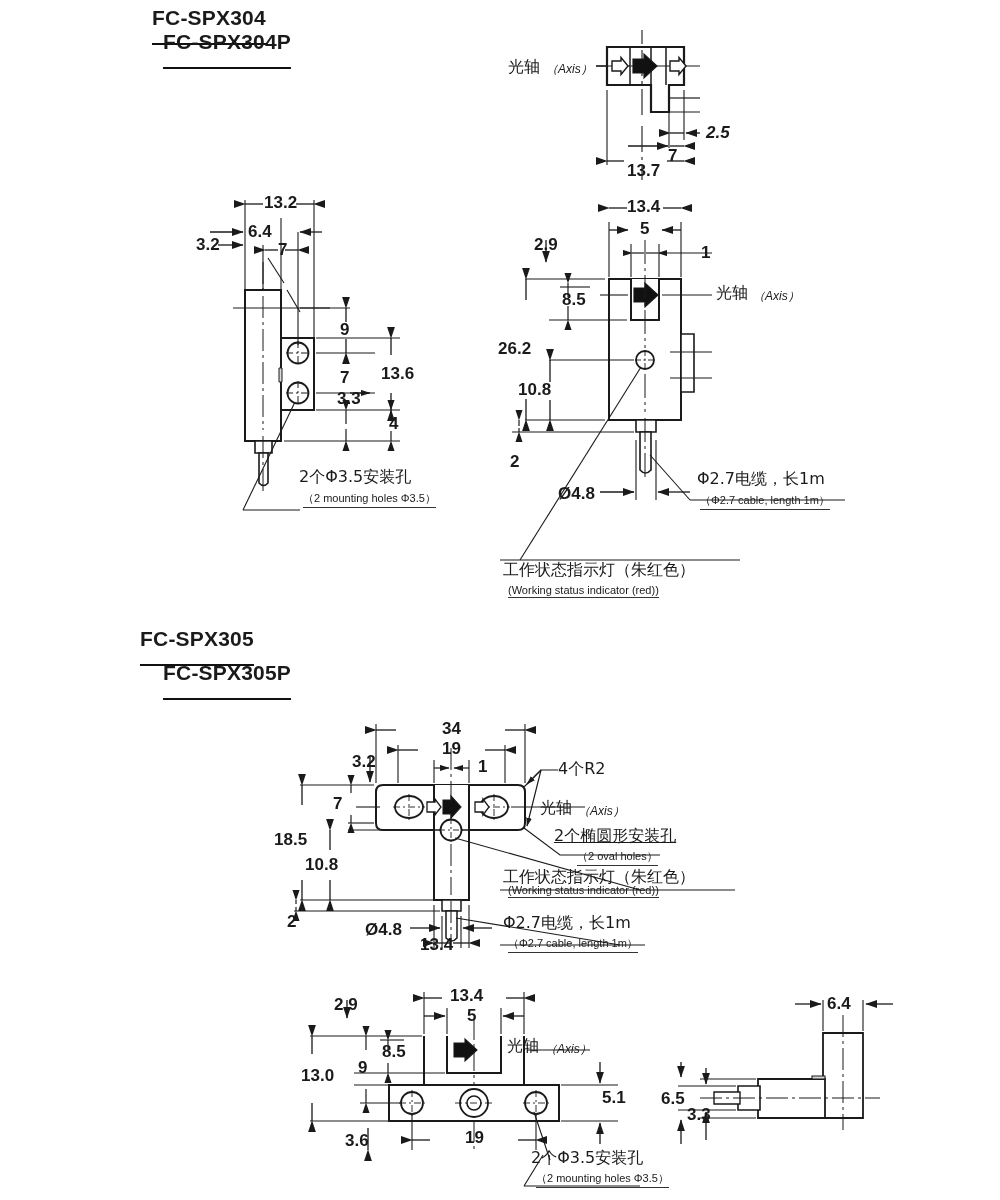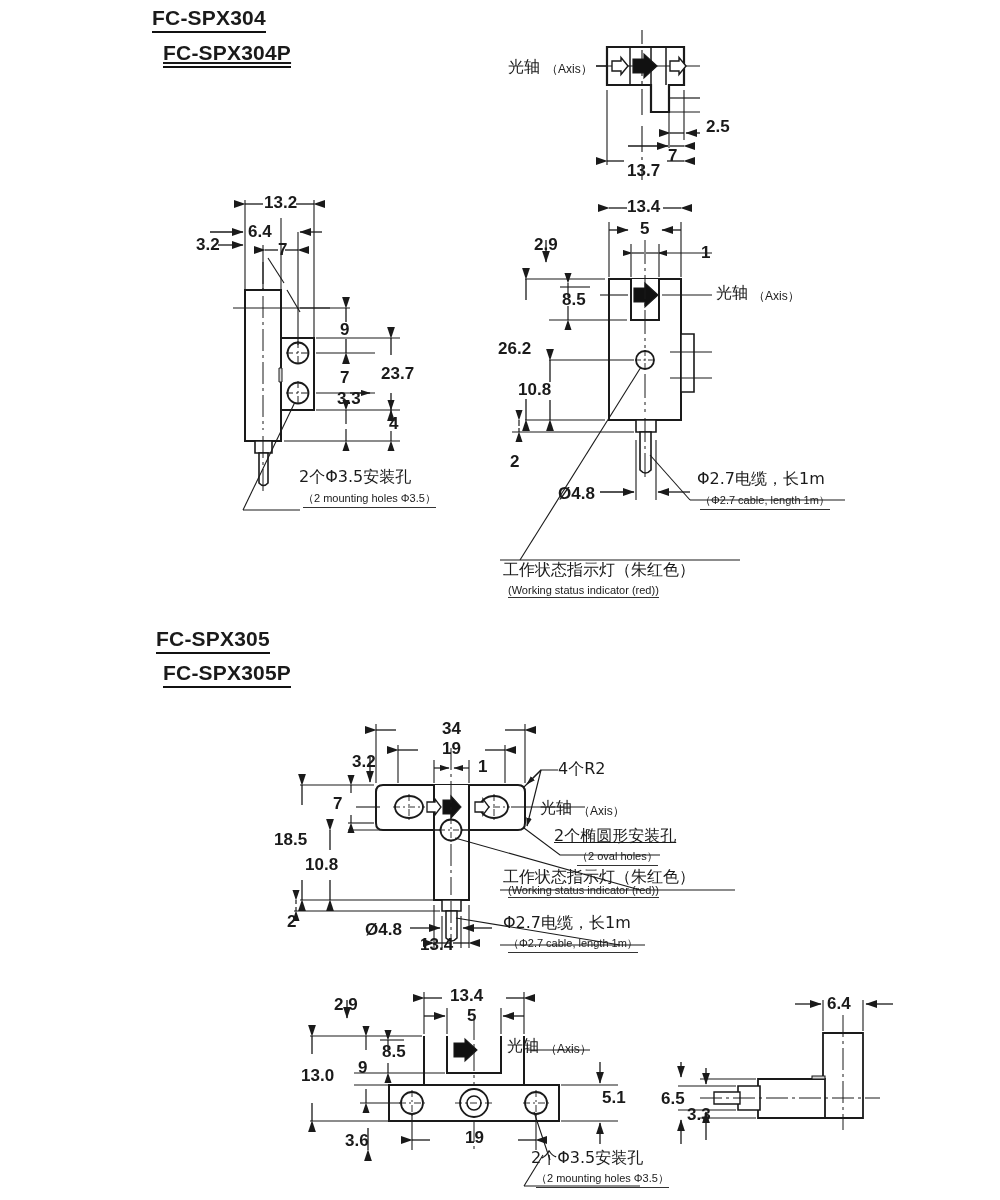--- a/index.html
+++ b/index.html
@@ -1,25 +1,25 @@
 <!DOCTYPE html>
 <html><head>
 <meta charset="utf-8">
 <style>
   html,body{margin:0;padding:0;background:#fff;}
   body{width:1000px;height:1200px;position:relative;
        font-family:"Liberation Sans","DejaVu Sans",sans-serif;color:#1a1a1a;}
   .page{position:relative;width:1000px;height:1200px;overflow:hidden;}
   svg{position:absolute;left:0;top:0;}
   .hdr{position:absolute;font-weight:bold;font-size:21px;letter-spacing:.2px;
-       border-bottom:2.5px solid #111;padding-bottom:1px;white-space:nowrap;}
+       border-bottom:2.5px solid #111;padding-bottom:13px;white-space:nowrap;}
   .lbl{position:absolute;white-space:nowrap;}
   .dim{font-size:17px;font-weight:bold;font-family:"Liberation Sans",sans-serif;}
   .cn-b{font-size:16px;font-family:"DejaVu Sans",sans-serif;}
-  .en{font-size:11px;font-family:"Liberation Sans",sans-serif;}
+  .en{font-size:11px;font-family:"Liberation Sans",sans-serif;font-style:italic;}
   .en-u{font-size:11px;font-family:"Liberation Sans",sans-serif;
         border-bottom:1.2px solid #333;padding-bottom:1px;}
 </style>
 </head>
 <body>
 
 <div class="page">
 
 <svg width="1000" height="1200" viewBox="0 0 1000 1200">
   <defs>
@@ -396,38 +396,38 @@
     <path d="M681,1144 L681,1120" stroke-width="1.3" marker-end="url(#ar)"></path>
 
     <path d="M706,1068 L706,1084" stroke-width="1.3" marker-end="url(#ar)"></path>
     <path d="M706,1140 L706,1112" stroke-width="1.3" marker-end="url(#ar)"></path>
   </g>
 
   </g>
 </svg>
 
 <div class="hdr" style="left:152px;top:6px;">FC-SPX304</div>
-<div class="hdr" style="left:163px;top:41px;text-decoration:underline;">FC-SPX304P</div>
-<div class="hdr" style="left:156px;top:627px;text-align:center;">FC-SPX305</div>
+<div class="hdr" style="left:163px;top:30px;">FC-SPX304P</div>
+<div class="hdr" style="left:140px;top:627px;text-align:center;">FC-SPX305</div>
 <div class="hdr" style="left:163px;top:661px;">FC-SPX305P</div>
 
 <div class="lbl cn-b" style="left:508px;top:57px;">光轴</div>
 <div class="lbl en" style="left:546px;top:61px;font-size:12px;">（Axis）</div>
-<div class="lbl dim" style="left:706px;top:117px;">2.5</div>
+<div class="lbl dim" style="left:706px;top:123px;font-style:italic;">2.5</div>
 <div class="lbl dim" style="left:668px;top:146px;">7</div>
 <div class="lbl dim" style="left:627px;top:161px;">13.7</div>
 
 <div class="lbl dim" style="left:264px;top:193px;">13.2</div>
 <div class="lbl dim" style="left:248px;top:222px;">6.4</div>
 <div class="lbl dim" style="left:196px;top:235px;">3.2</div>
 <div class="lbl dim" style="left:278px;top:240px;">7</div>
 <div class="lbl dim" style="left:340px;top:320px;">9</div>
 <div class="lbl dim" style="left:340px;top:368px;">7</div>
 <div class="lbl dim" style="left:337px;top:389px;">3.3</div>
-<div class="lbl dim" style="left:381px;top:364px;">23.7</div>
+<div class="lbl dim" style="left:381px;top:364px;">13.6</div>
 <div class="lbl dim" style="left:389px;top:414px;">4</div>
 <div class="lbl cn-b" style="left:299px;top:467px;">2个Φ3.5安装孔</div>
 <div class="lbl en-u" style="left:303px;top:491px;">（2  mounting holes Φ3.5）</div>
 
 <div class="lbl dim" style="left:627px;top:197px;">13.4</div>
 <div class="lbl dim" style="left:640px;top:219px;">5</div>
 <div class="lbl dim" style="left:701px;top:243px;">1</div>
 <div class="lbl dim" style="left:534px;top:235px;">2.9</div>
 <div class="lbl dim" style="left:562px;top:290px;">8.5</div>
 <div class="lbl dim" style="left:498px;top:339px;">26.2</div>

